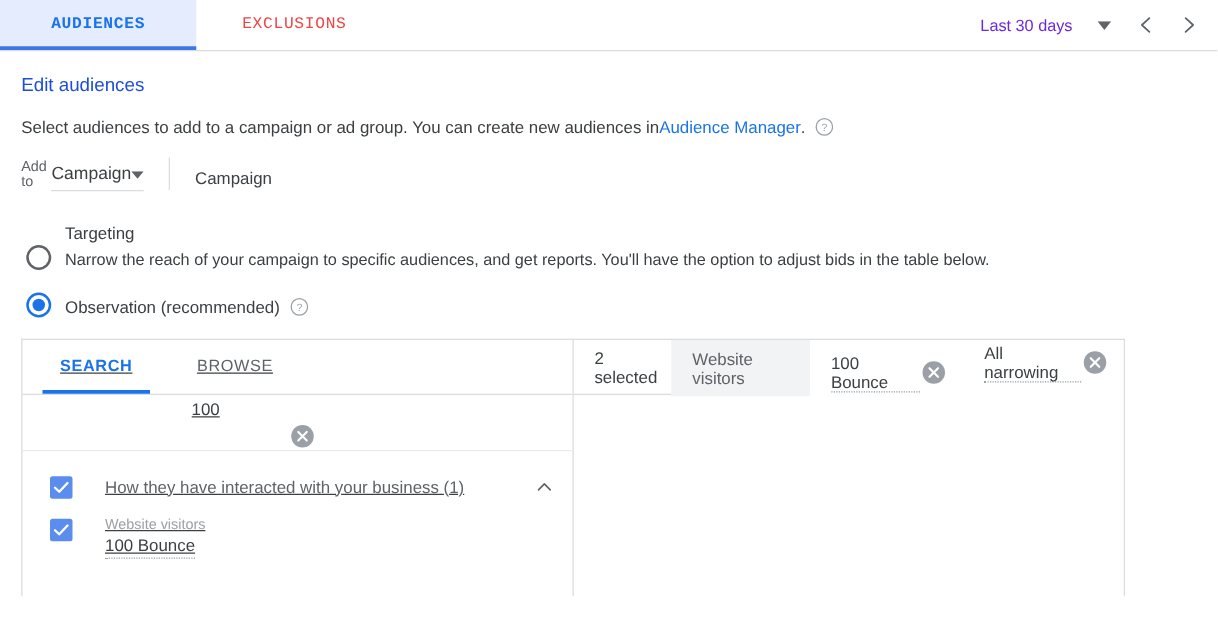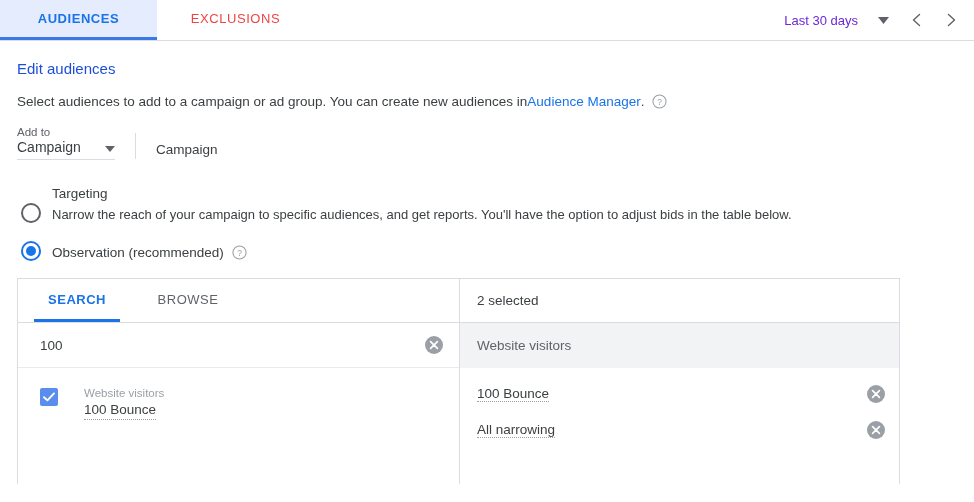--- a/index.html
+++ b/index.html
@@ -20,20 +20,21 @@
   .topbar {
     height: 40px;
     display: flex;
     align-items: stretch;
     border-bottom: 1px solid #dadce0;
     position: relative;
   }
   .tabs {
     display: flex;
     align-items: stretch;
+    font-family: Liberation Mono, monospace;
   }
   .tab {
     display: flex;
     align-items: center;
     justify-content: center;
     font-size: 13px;
     letter-spacing: .55px;
     color: #5f6368;
     cursor: pointer;
     box-sizing: border-box;
@@ -122,21 +123,21 @@
 
   
   .addto-row {
     margin-top: 17px;
     display: flex;
     align-items: flex-end;
     padding-left: 1px;
   }
   .addto-field {
     display: flex;
-    flex-direction: column;
+    flex-direction: row;
     width: 98px;
   }
   .addto-label {
     font-size: 11.5px;
     color: #5f6368;
     margin-bottom: 1px;
   }
   .addto-select {
     display: flex;
     align-items: center;
@@ -219,25 +220,26 @@
     height: 206px;
     box-sizing: border-box;
     background: #fff;
   }
   .picker-left {
     width: 442px;
     border-right: 1px solid #dadce0;
     box-sizing: border-box;
     display: flex;
     flex-direction: column;
+    text-decoration: underline;
   }
   .picker-right {
     flex: 1 1 auto;
     display: flex;
-    flex-direction: column;
+    flex-direction: row;
   }
 
   .sub-tabs {
     height: 44px;
     display: flex;
     align-items: stretch;
     border-bottom: 1px solid #dadce0;
     padding-left: 16px;
     box-sizing: border-box;
   }
@@ -264,20 +266,21 @@
     margin-left: 16px;
   }
 
   .search-row {
     height: 45px;
     display: flex;
     align-items: center;
     border-bottom: 1px solid #e8eaed;
     padding: 0 14px 0 22px;
     box-sizing: border-box;
+    flex-direction: column;
   }
   .search-input {
     border: none;
     outline: none;
     flex: 1 1 auto;
     font-size: 13.5px;
     color: #3c4043;
     font-family: "Liberation Sans", sans-serif;
     background: transparent;
     padding: 0;
@@ -499,20 +502,33 @@
         <input class="search-input" type="text" value="100" style="">
         <span class="clear-icon">
           <svg width="22" height="22" viewBox="0 0 22 22">
             <circle cx="11" cy="11" r="9" fill="#9aa0a6"></circle>
             <path d="M7.6 7.6 L14.4 14.4 M14.4 7.6 L7.6 14.4" stroke="#ffffff" stroke-width="1.7" stroke-linecap="round"></path>
           </svg>
         </span>
       </div>
 
       <div class="result-list">
+        <div class="result-group">
+          <span class="checkbox">
+            <svg width="14" height="14" viewBox="0 0 14 14">
+                <path d="M2 7.2 L5.4 10.4 L12 3.4" stroke="#ffffff" stroke-width="1.9" fill="none" stroke-linecap="round" stroke-linejoin="round"></path>
+              </svg>
+          </span>
+          <span class="group-label">How they have interacted with your business (1)</span>
+          <span class="collapse-icon">
+            <svg width="15" height="15" viewBox="0 0 16 16">
+                <path d="M3 10.5 L8 5.5 L13 10.5" stroke="#5f6368" stroke-width="1.4" fill="none" stroke-linecap="round" stroke-linejoin="round"></path>
+              </svg>
+          </span>
+        </div>
 
         <div class="result-item">
           <span class="checkbox">
             <svg width="14" height="14" viewBox="0 0 14 14">
                 <path d="M2 7.2 L5.4 10.4 L12 3.4" stroke="#ffffff" stroke-width="1.9" fill="none" stroke-linecap="round" stroke-linejoin="round"></path>
               </svg>
           </span>
           <span class="item-texts">
             <span class="item-cat">Website visitors</span>
             <span class="item-name">100 Bounce</span>

